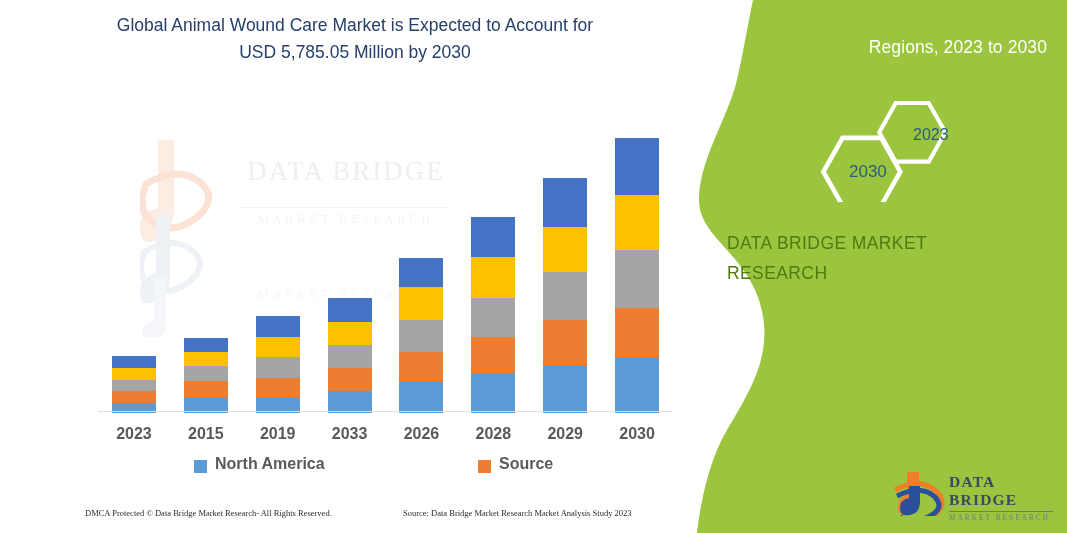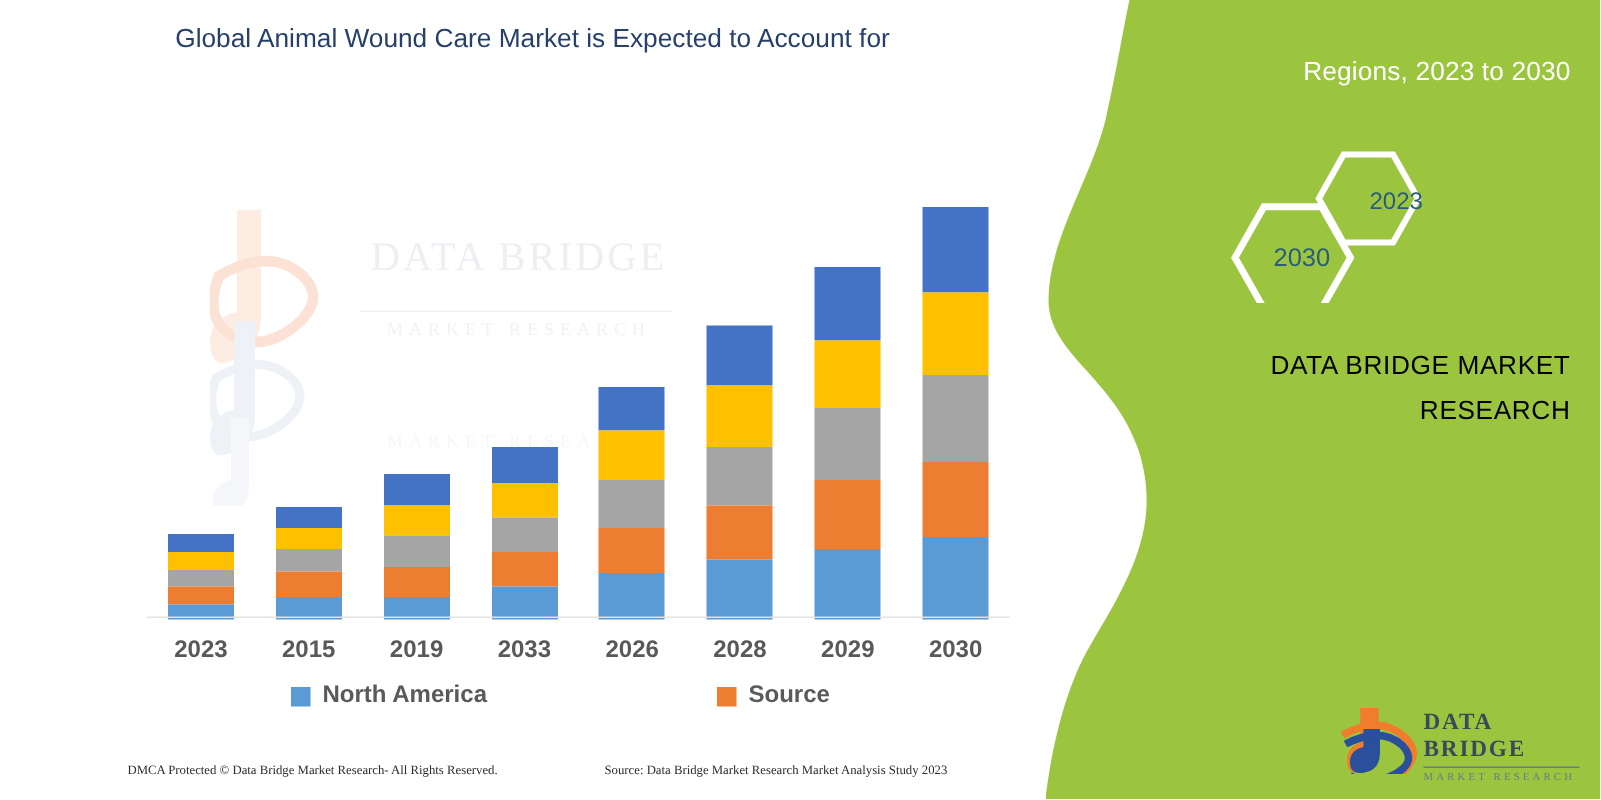--- a/index.html
+++ b/index.html
@@ -26,22 +26,22 @@
     letter-spacing:.1px;
   }
   .hex-wrap{position:absolute;top:92px;left:0;width:370px;height:110px;}
   .hex-label{
     position:absolute;color:#2b5c7e;font-size:17px;
     font-family:"Liberation Sans",sans-serif;
   }
   .hex2030{left:152px;top:162px;}
   .hex2023{left:216px;top:126px;font-size:16px;}
   .dbmr-title{
-    position:absolute;top:228px;left:30px;width:320px;text-align:right;
-    color:#000000;font-size:17.5px;line-height:30px;letter-spacing:.4px;
+    position:absolute;top:228px;left:30px;width:320px;text-align:left;
+    color:#4d7c0f;font-size:17.5px;line-height:30px;letter-spacing:.4px;
   }
 
   
   .logo-box{position:absolute;left:893px;top:470px;width:168px;height:48px;}
   .logo-text{position:absolute;left:56px;top:3px;}
   .logo-main{
     color:#3b4a5a;font-size:15.5px;letter-spacing:1.2px;
     font-family:"Liberation Serif",serif;font-weight:700;
   }
   .logo-rule{width:104px;height:1px;background:#6d7a86;margin:2px 0 2px 0;}
@@ -83,40 +83,41 @@
   .baseline{position:absolute;left:98px;top:411px;width:575px;height:1px;background:#e2e2e2;}
   .bar-group{position:absolute;bottom:0;width:44px;}
   .seg{width:100%;display:block;}
   .xtick{
     position:absolute;top:425px;width:80px;text-align:center;
     color:#595959;font-size:16px;font-weight:bold;
   }
 
   
   .legend{position:absolute;top:455px;left:98px;width:575px;height:26px;}
-  .legend-item{position:absolute;display:flex;align-items:center;gap:8px;}
+  .legend-item{position:absolute;display:flex;align-items:flex-end;gap:8px;}
   .legend-swatch{width:13px;height:13px;display:inline-block;}
   .legend-label{color:#5a5a5a;font-size:16px;font-weight:bold;}
 
   
   .footer{position:absolute;top:508px;left:0;width:700px;height:20px;}
   .footer span{
     position:absolute;color:#2b2b2b;font-size:8.5px;
     font-family:"Liberation Serif",serif;white-space:nowrap;
   }
   .f-left{left:85px;}
   .f-right{left:403px;}
 </style>
 </head>
 <body>
 
 <div class="canvas">
 
   <div class="chart-title">
     <span>Global Animal Wound Care Market is Expected to Account for</span><br>
+    <span>USD 5,785.05 Million by 2030</span>
   </div>
 
   <div class="watermark">
     <svg width="300" height="205" viewBox="0 0 300 205">
       <path d="M18 8 h16 v70 q0 22 -18 30 q-16 7 -16 -12 q0 -16 18 -20 v-68z" fill="#fdece2"></path>
       <path d="M6 52 q34 -20 56 0 q16 16 -6 34 q-24 18 -44 4 q-16 -12 -6 -38z" fill="none" stroke="#fbe2d4" stroke-width="7"></path>
       <path d="M16 82 h14 v62 q0 20 -16 26 q-14 6 -14 -11 q0 -14 16 -18 v-59z" fill="#eef1f6"></path>
       <path d="M4 120 q30 -18 50 0 q14 14 -5 30 q-22 16 -39 4 q-14 -11 -6 -34z" fill="none" stroke="#eef1f6" stroke-width="6"></path>
       <path d="M14 146 h12 v46 q0 14 -13 19 q-11 4 -11 -9 q0 -11 12 -14v-42z" fill="#f4f6f9"></path>
     </svg>

